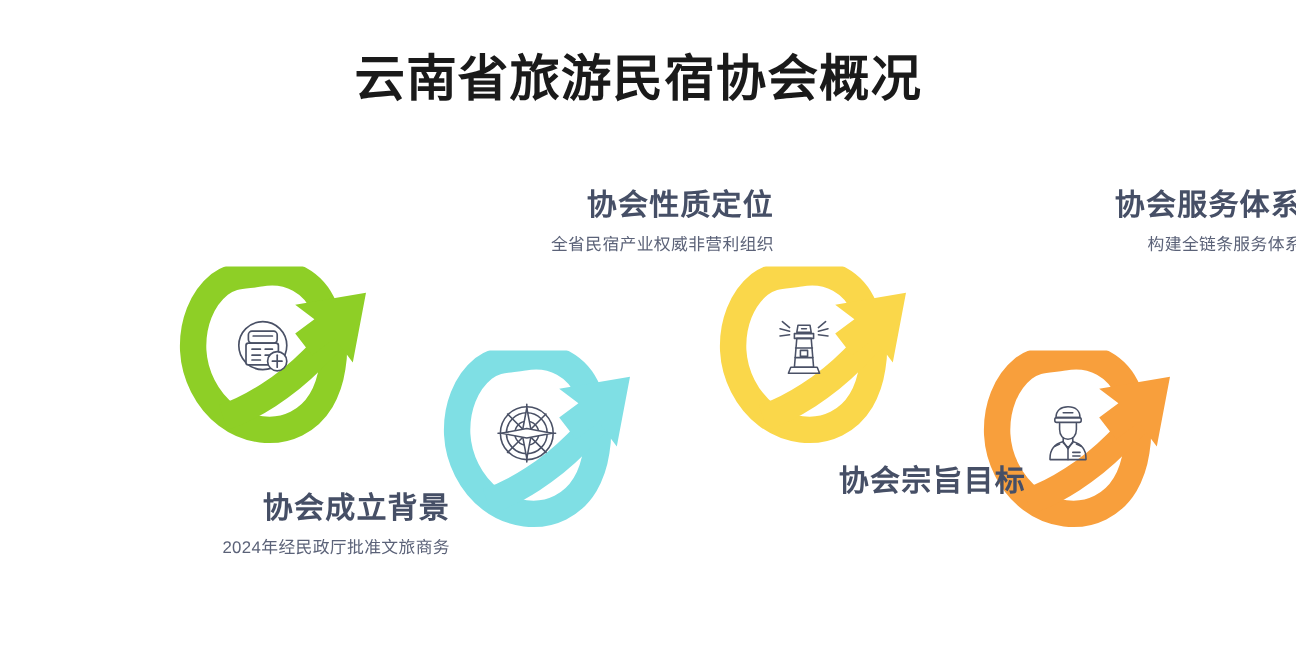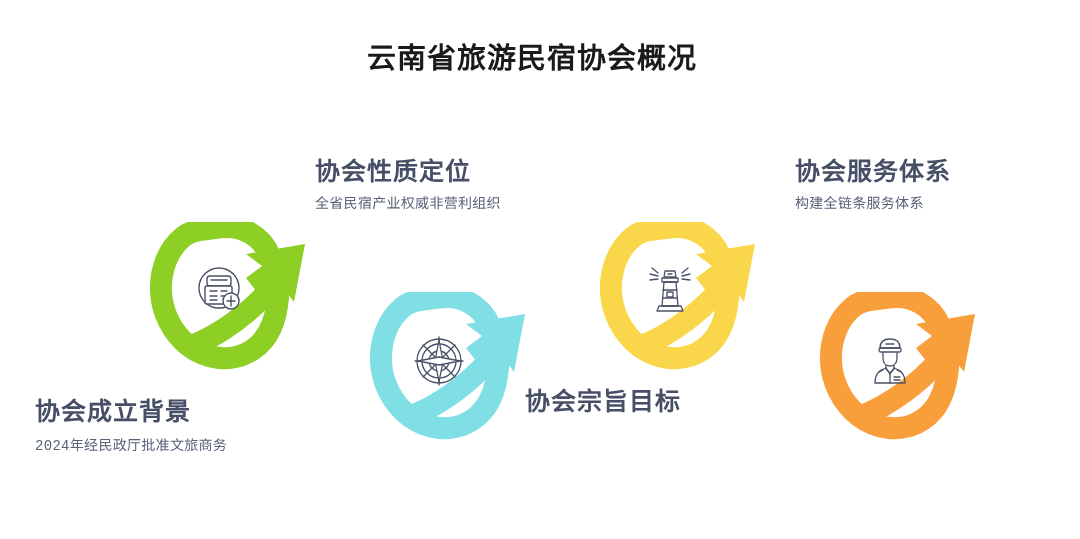--- a/index.html
+++ b/index.html
@@ -21,37 +21,37 @@
     overflow: hidden;
   }
 
   
   #slide-title {
     position: absolute;
     top: 40px;
     left: 0;
     width: 1064px;
     text-align: center;
-    font-size: 29px;
+    font-size: 42px;
     font-weight: bold;
     letter-spacing: 1px;
     color: #1a1a1a;
     line-height: 1.25;
     white-space: nowrap;
   }
 
   
   .item {
     position: absolute;
   }
 
   
   .txt {
     position: absolute;
-    text-align: left;
+    text-align: right;
   }
   .txt .head {
     font-size: 25px;
     font-weight: bold;
     color: #464f66;
     line-height: 1.3;
     letter-spacing: 1px;
     white-space: nowrap;
   }
   .txt .sub {
@@ -73,21 +73,21 @@
   
   #gfx-1 { left: 142px;  top: 222px; }
   
   #gfx-2 { left: 362px;  top: 292px; }
   
   #gfx-3 { left: 592px;  top: 222px; }
   
   #gfx-4 { left: 812px;  top: 292px; }
 
   
-  #txt-1 { left: 35px;  top: 398px; width: 340px; font-family: Liberation Mono, monospace; }
+  #txt-1 { left: 35px;  top: 408px; width: 340px; }
   #txt-2 { left: 315px; top: 155px; width: 330px; }
   #txt-3 { left: 525px; top: 385px; width: 330px; }
   #txt-4 { left: 795px; top: 155px; width: 290px; }
 
   
   #watermark {
     position: absolute;
     right: 24px;
     bottom: 12px;
     display: flex;

